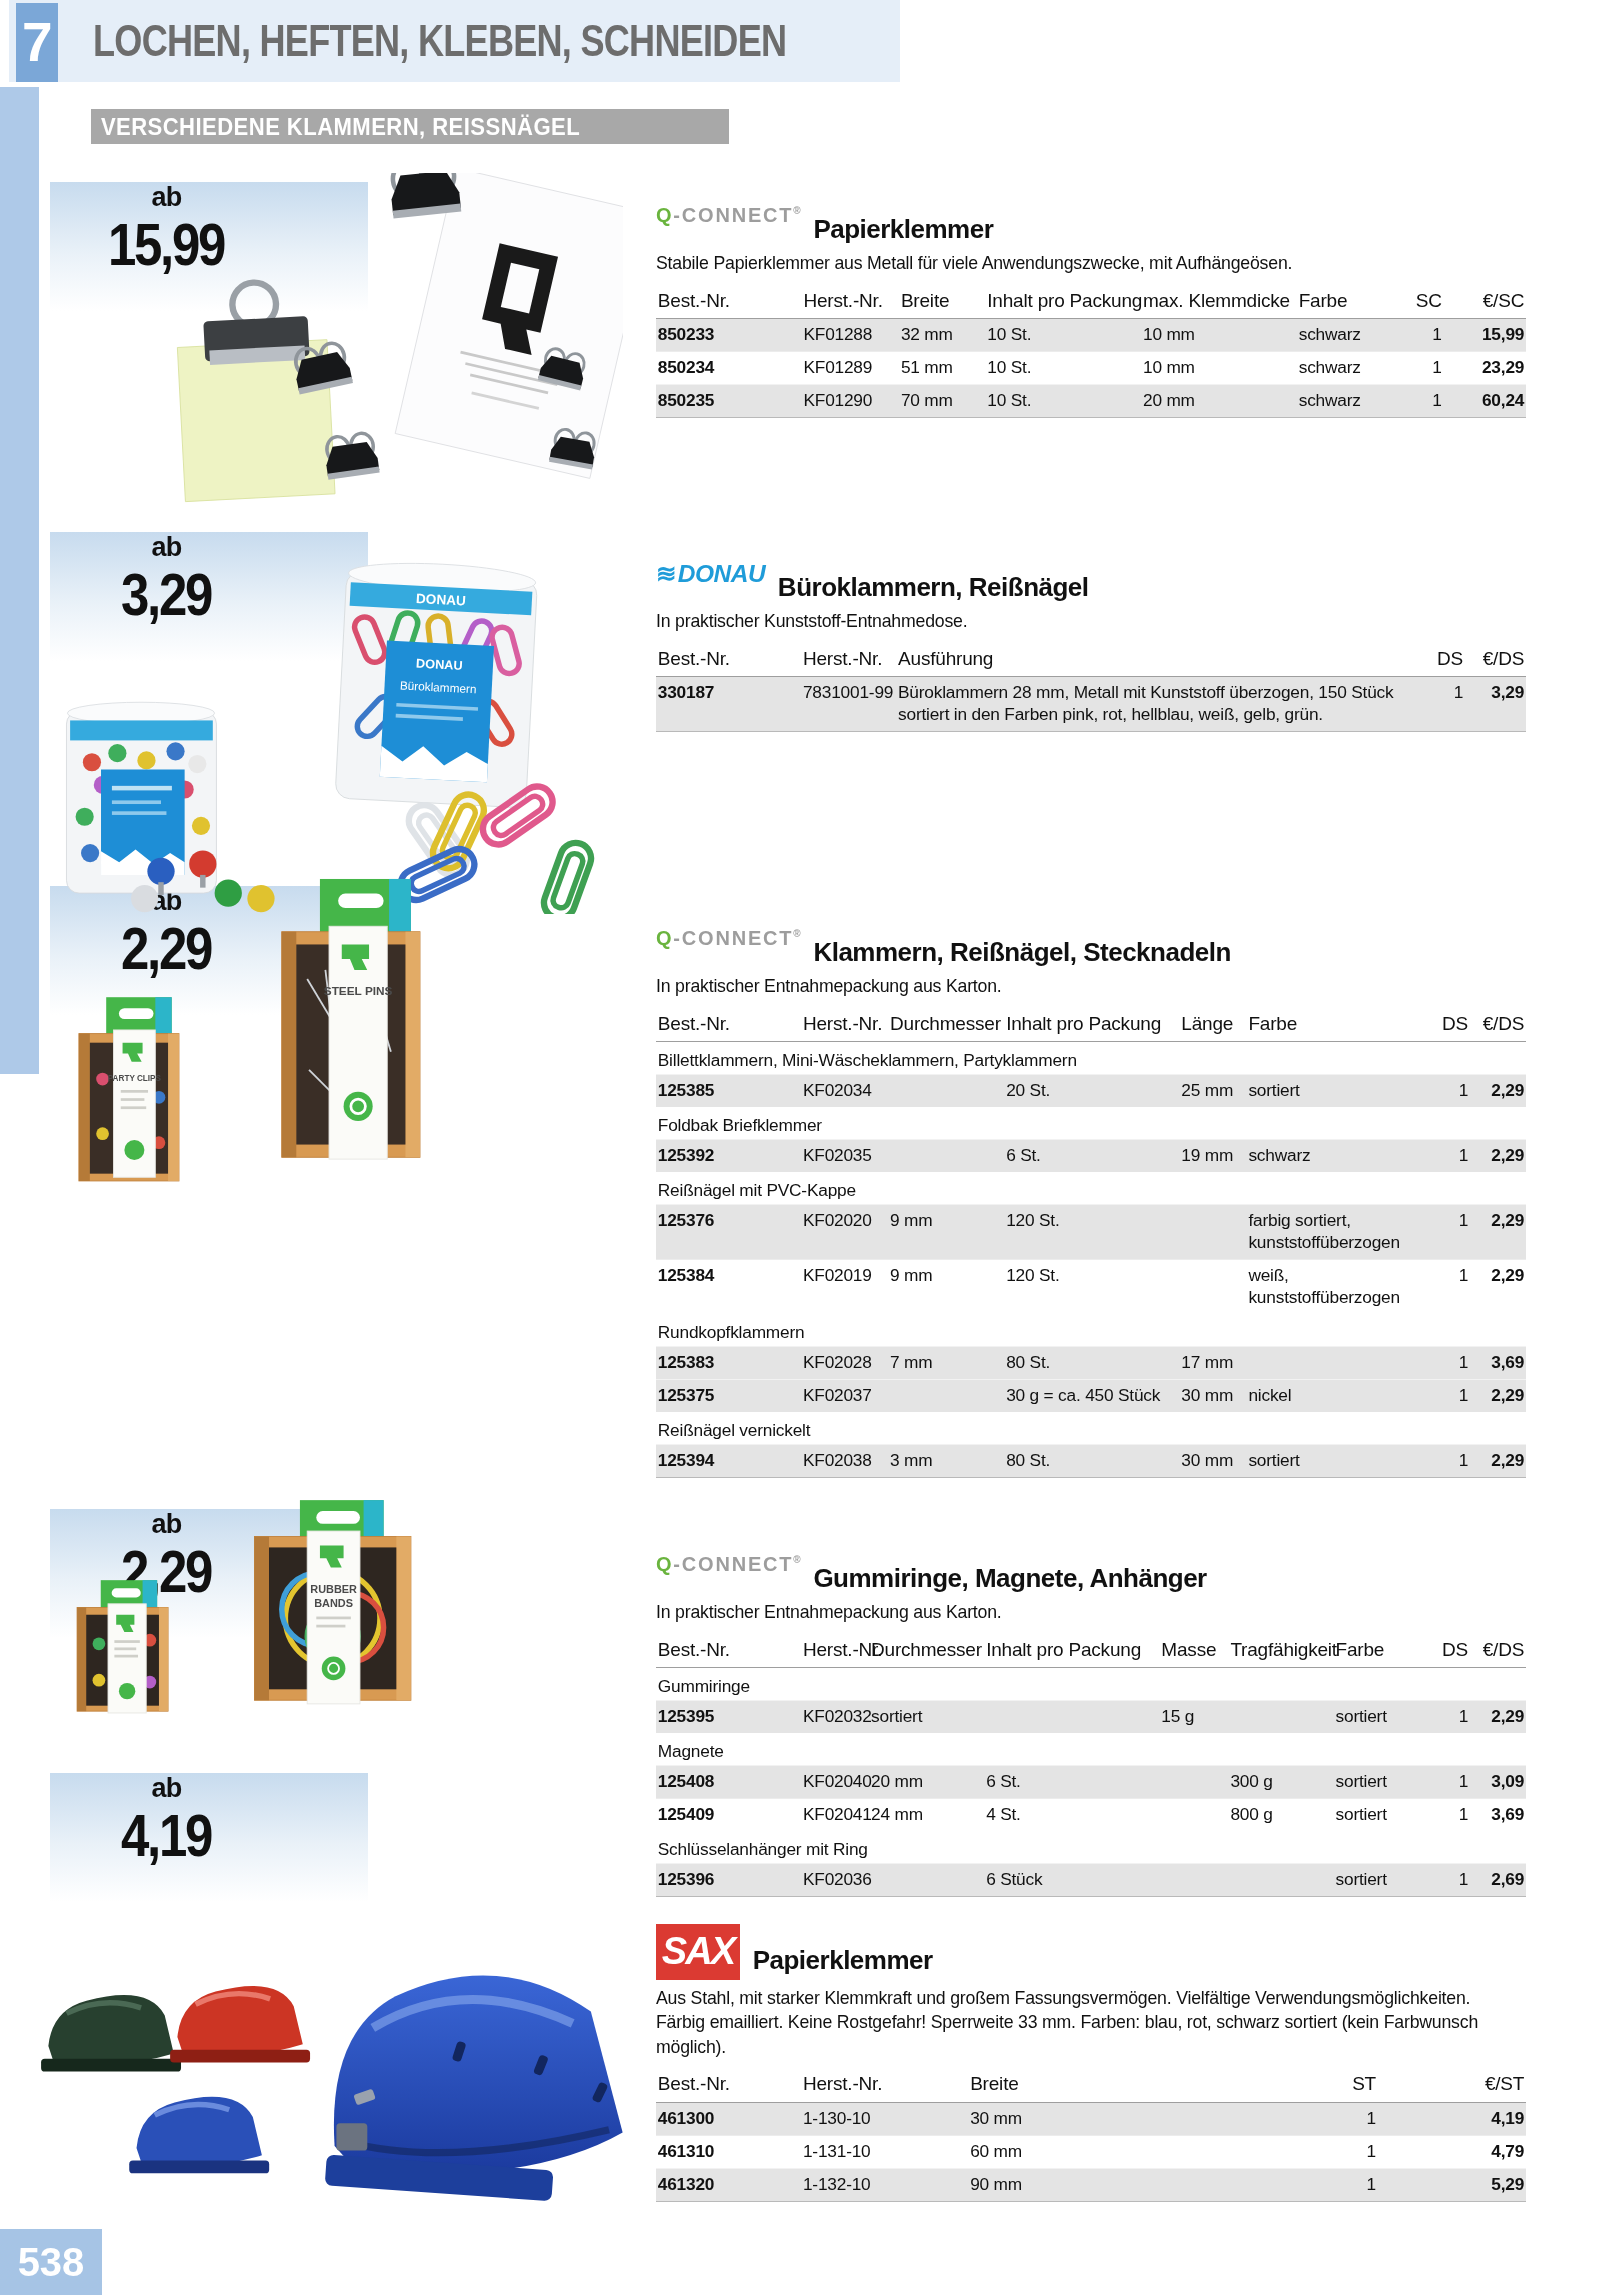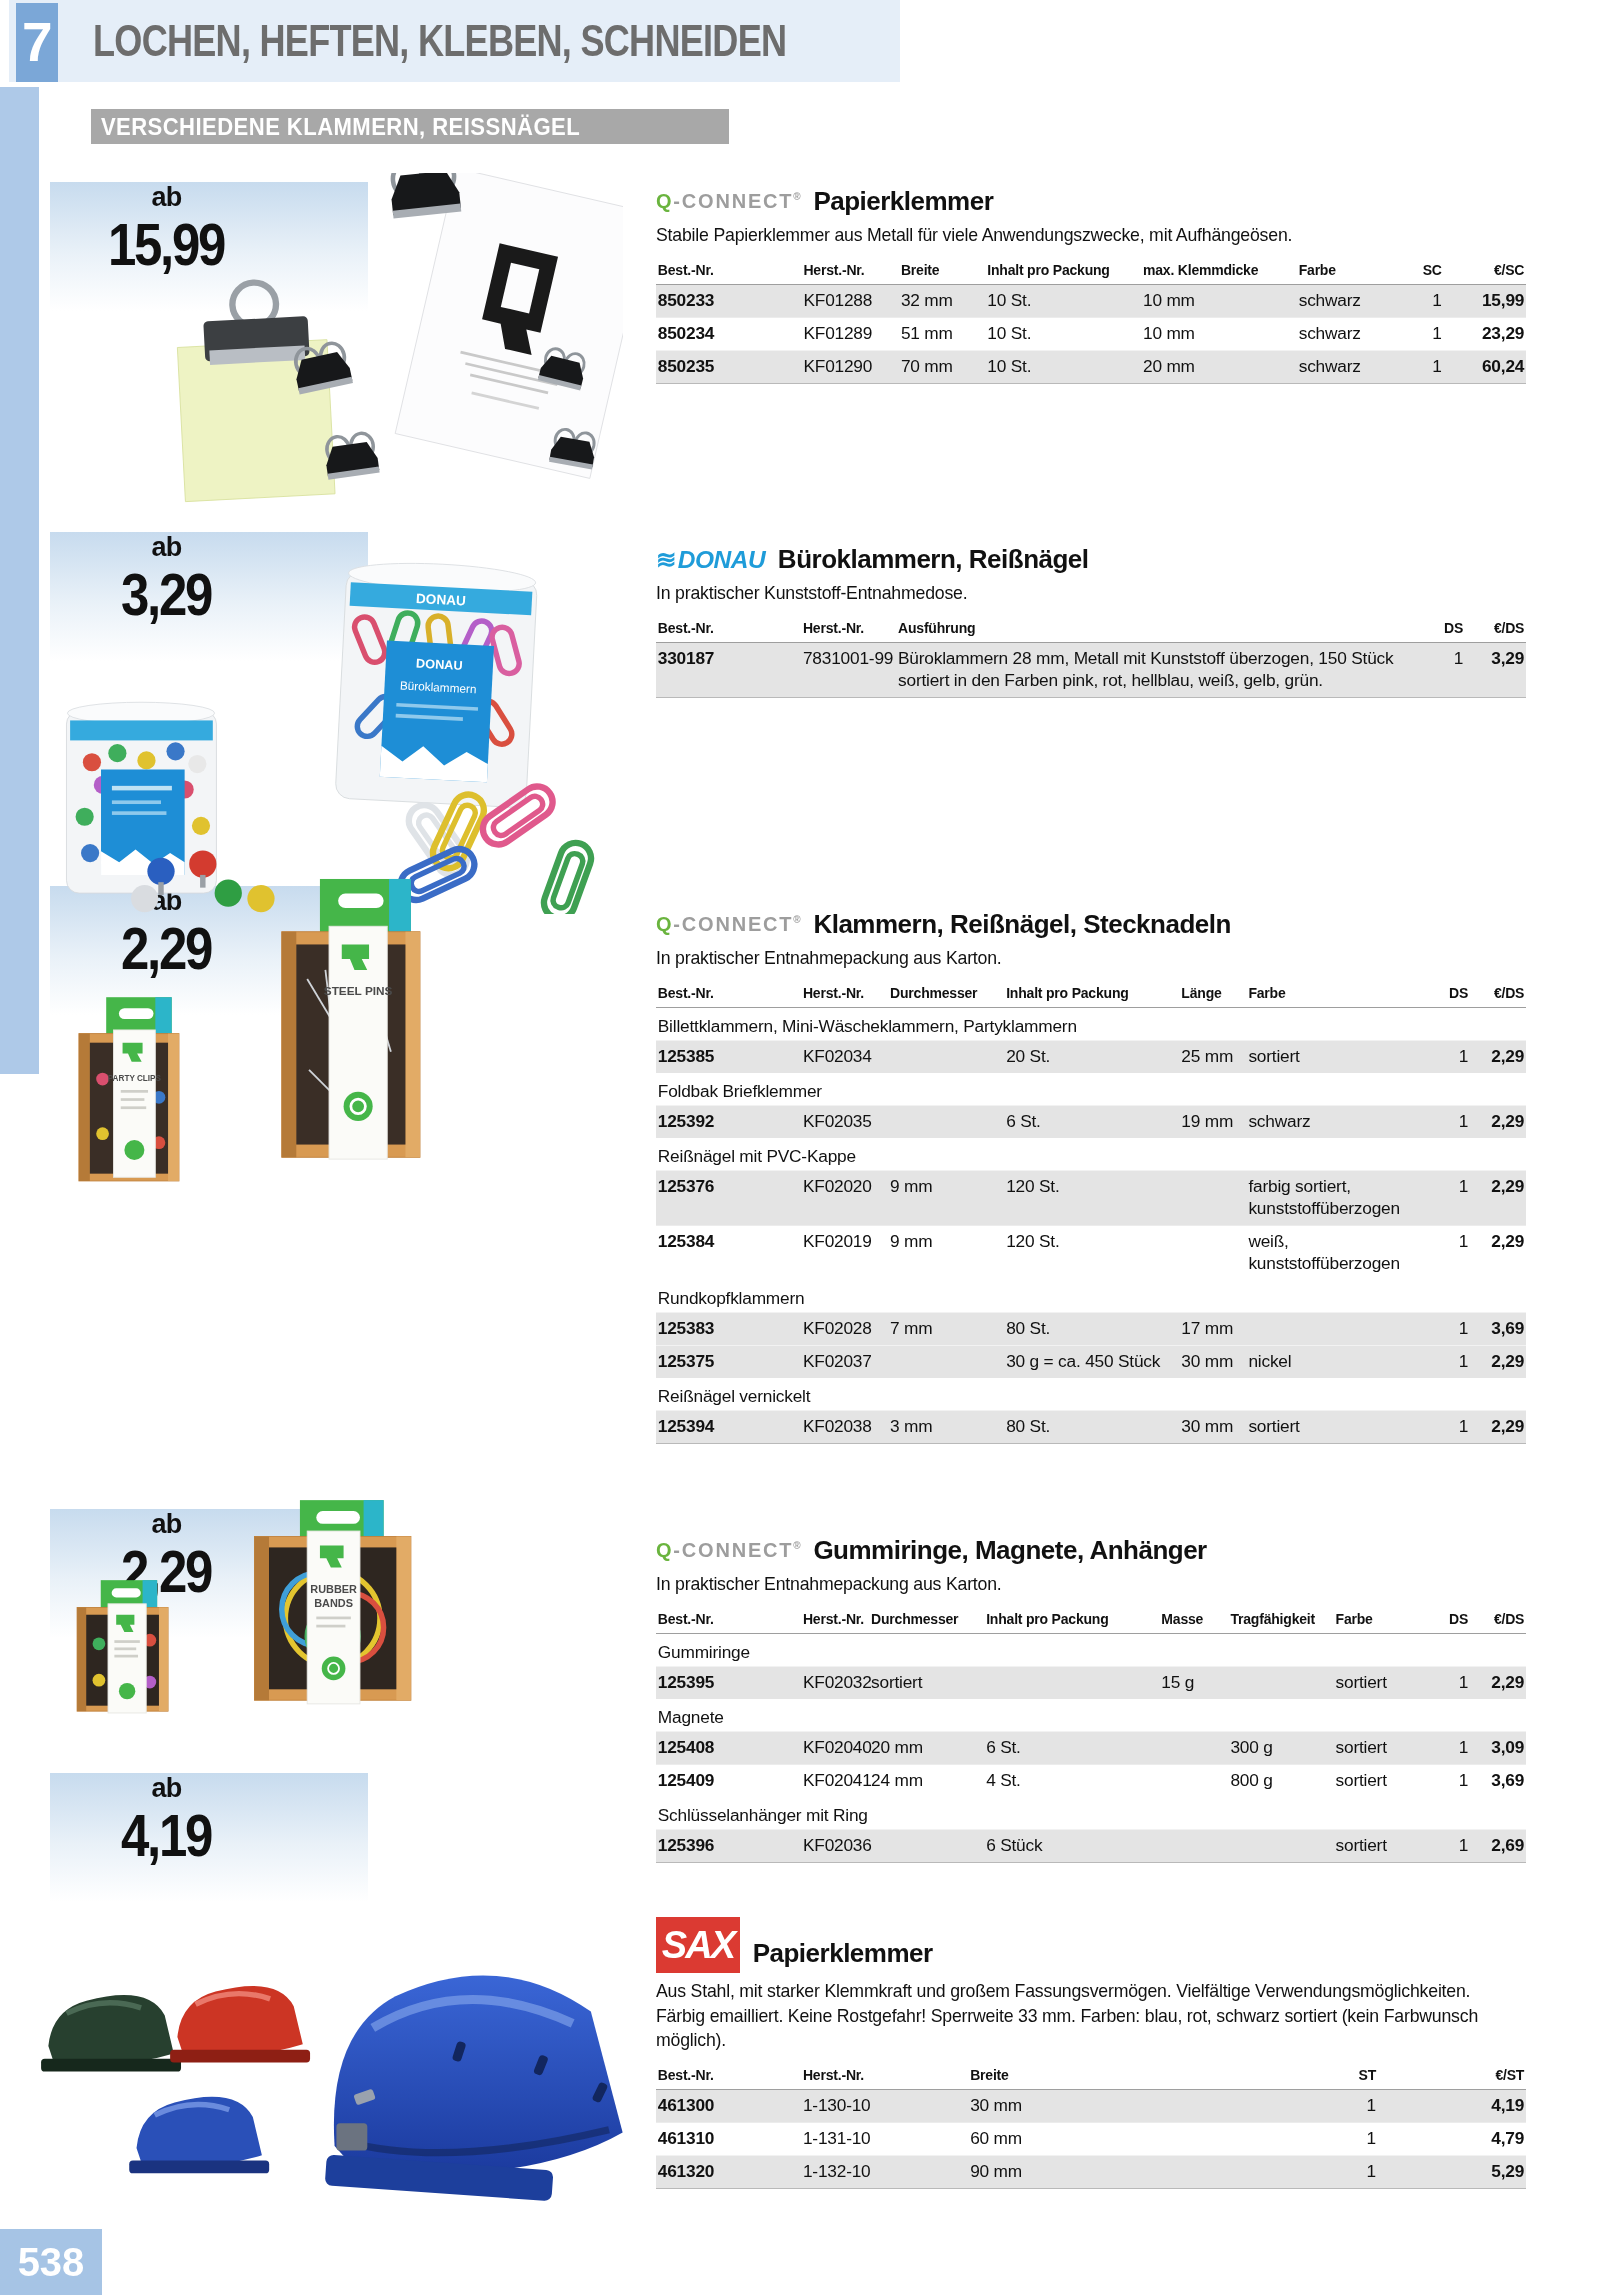--- a/index.html
+++ b/index.html
@@ -20,37 +20,37 @@
   
   .price-badge{position:absolute;width:318px;height:129px;
                background:linear-gradient(180deg,#c7dbee 0%,#e9f1f8 55%,#ffffff 100%);}
   .price-badge .inner{width:200px;margin-left:16.4px;text-align:center;}
   .price-badge .ab{font-size:27px;font-weight:bold;line-height:31px;letter-spacing:-0.9px;}
   .price-badge .pr{font-size:60px;font-weight:bold;line-height:60px;letter-spacing:-2.7px;
                    transform:scaleX(.85);transform-origin:50% 0;margin-top:1.8px;}
   
   .sec{position:absolute;left:656px;width:870px;}
   .sec-head{display:flex;align-items:center;gap:12.7px;}
-  .sec-title{font-size:26px;font-weight:bold;letter-spacing:-0.5px;white-space:nowrap;}
+  .sec-title{font-size:26px;font-weight:bold;letter-spacing:-0.5px;white-space:nowrap;margin-top:28px;}
   .sec-desc{margin-top:6.4px;font-size:17.7px;line-height:24.5px;letter-spacing:-0.2px;white-space:pre-line;}
   
   .qc-logo{font-size:20px;font-weight:bold;letter-spacing:1.8px;white-space:nowrap;}
   .qc-q{color:#6ab43e;}
   .qc-rest{color:#9d9d9d;}
   .qc-reg{color:#9d9d9d;font-size:10px;vertical-align:super;letter-spacing:0;}
   .donau-logo{font-size:24.5px;font-weight:bold;font-style:italic;color:#1f9cd9;white-space:nowrap;letter-spacing:-0.5px;text-align:center;}
   .donau-wave{font-style:normal;margin-right:1.8px;}
   .sax-logo{width:84px;height:56px;background:#db3a32;color:#fff;display:flex;align-items:center;justify-content:center;
             font-size:38px;font-weight:bold;font-style:italic;letter-spacing:-1.8px;flex:0 0 auto;}
   .sax-head{align-items:flex-end;}
   .sax-head .sec-title{padding-bottom:3.6px;}
   
   table.product-table{border-collapse:collapse;table-layout:fixed;width:870px;margin-top:11px;
                       font-size:17.3px;letter-spacing:-0.2px;border-bottom:0.9px solid #b9b9b9;}
-  .product-table th{font-weight:bold;text-align:left;font-size:14px;padding:2.7px 1.8px 6.4px 1.8px;
+  .product-table th{font-weight:normal;text-align:left;font-size:19px;padding:2.7px 1.8px 6.4px 1.8px;
                     border-bottom:0.9px solid #9e9e9e;white-space:nowrap;overflow:visible;margin-left:40px;}
   .product-table td{padding:4.5px 1.8px 5.5px 1.8px;vertical-align:top;white-space:pre-line;line-height:22px;}
   .product-table tr.data td{background:#fff;border-top:0.9px solid #ececec;}
   .product-table tr.data.shaded td{background:#e4e4e4;border-top:0.9px solid #f2f2f2;}
   .product-table tr.group td{padding:7.3px 1.8px 2.7px 1.8px;background:#fff;}
   .product-table td.b{font-weight:bold;}
   .product-table th.num,.product-table td.num{text-align:right;}
   
   .photo{position:absolute;}
 </style>

